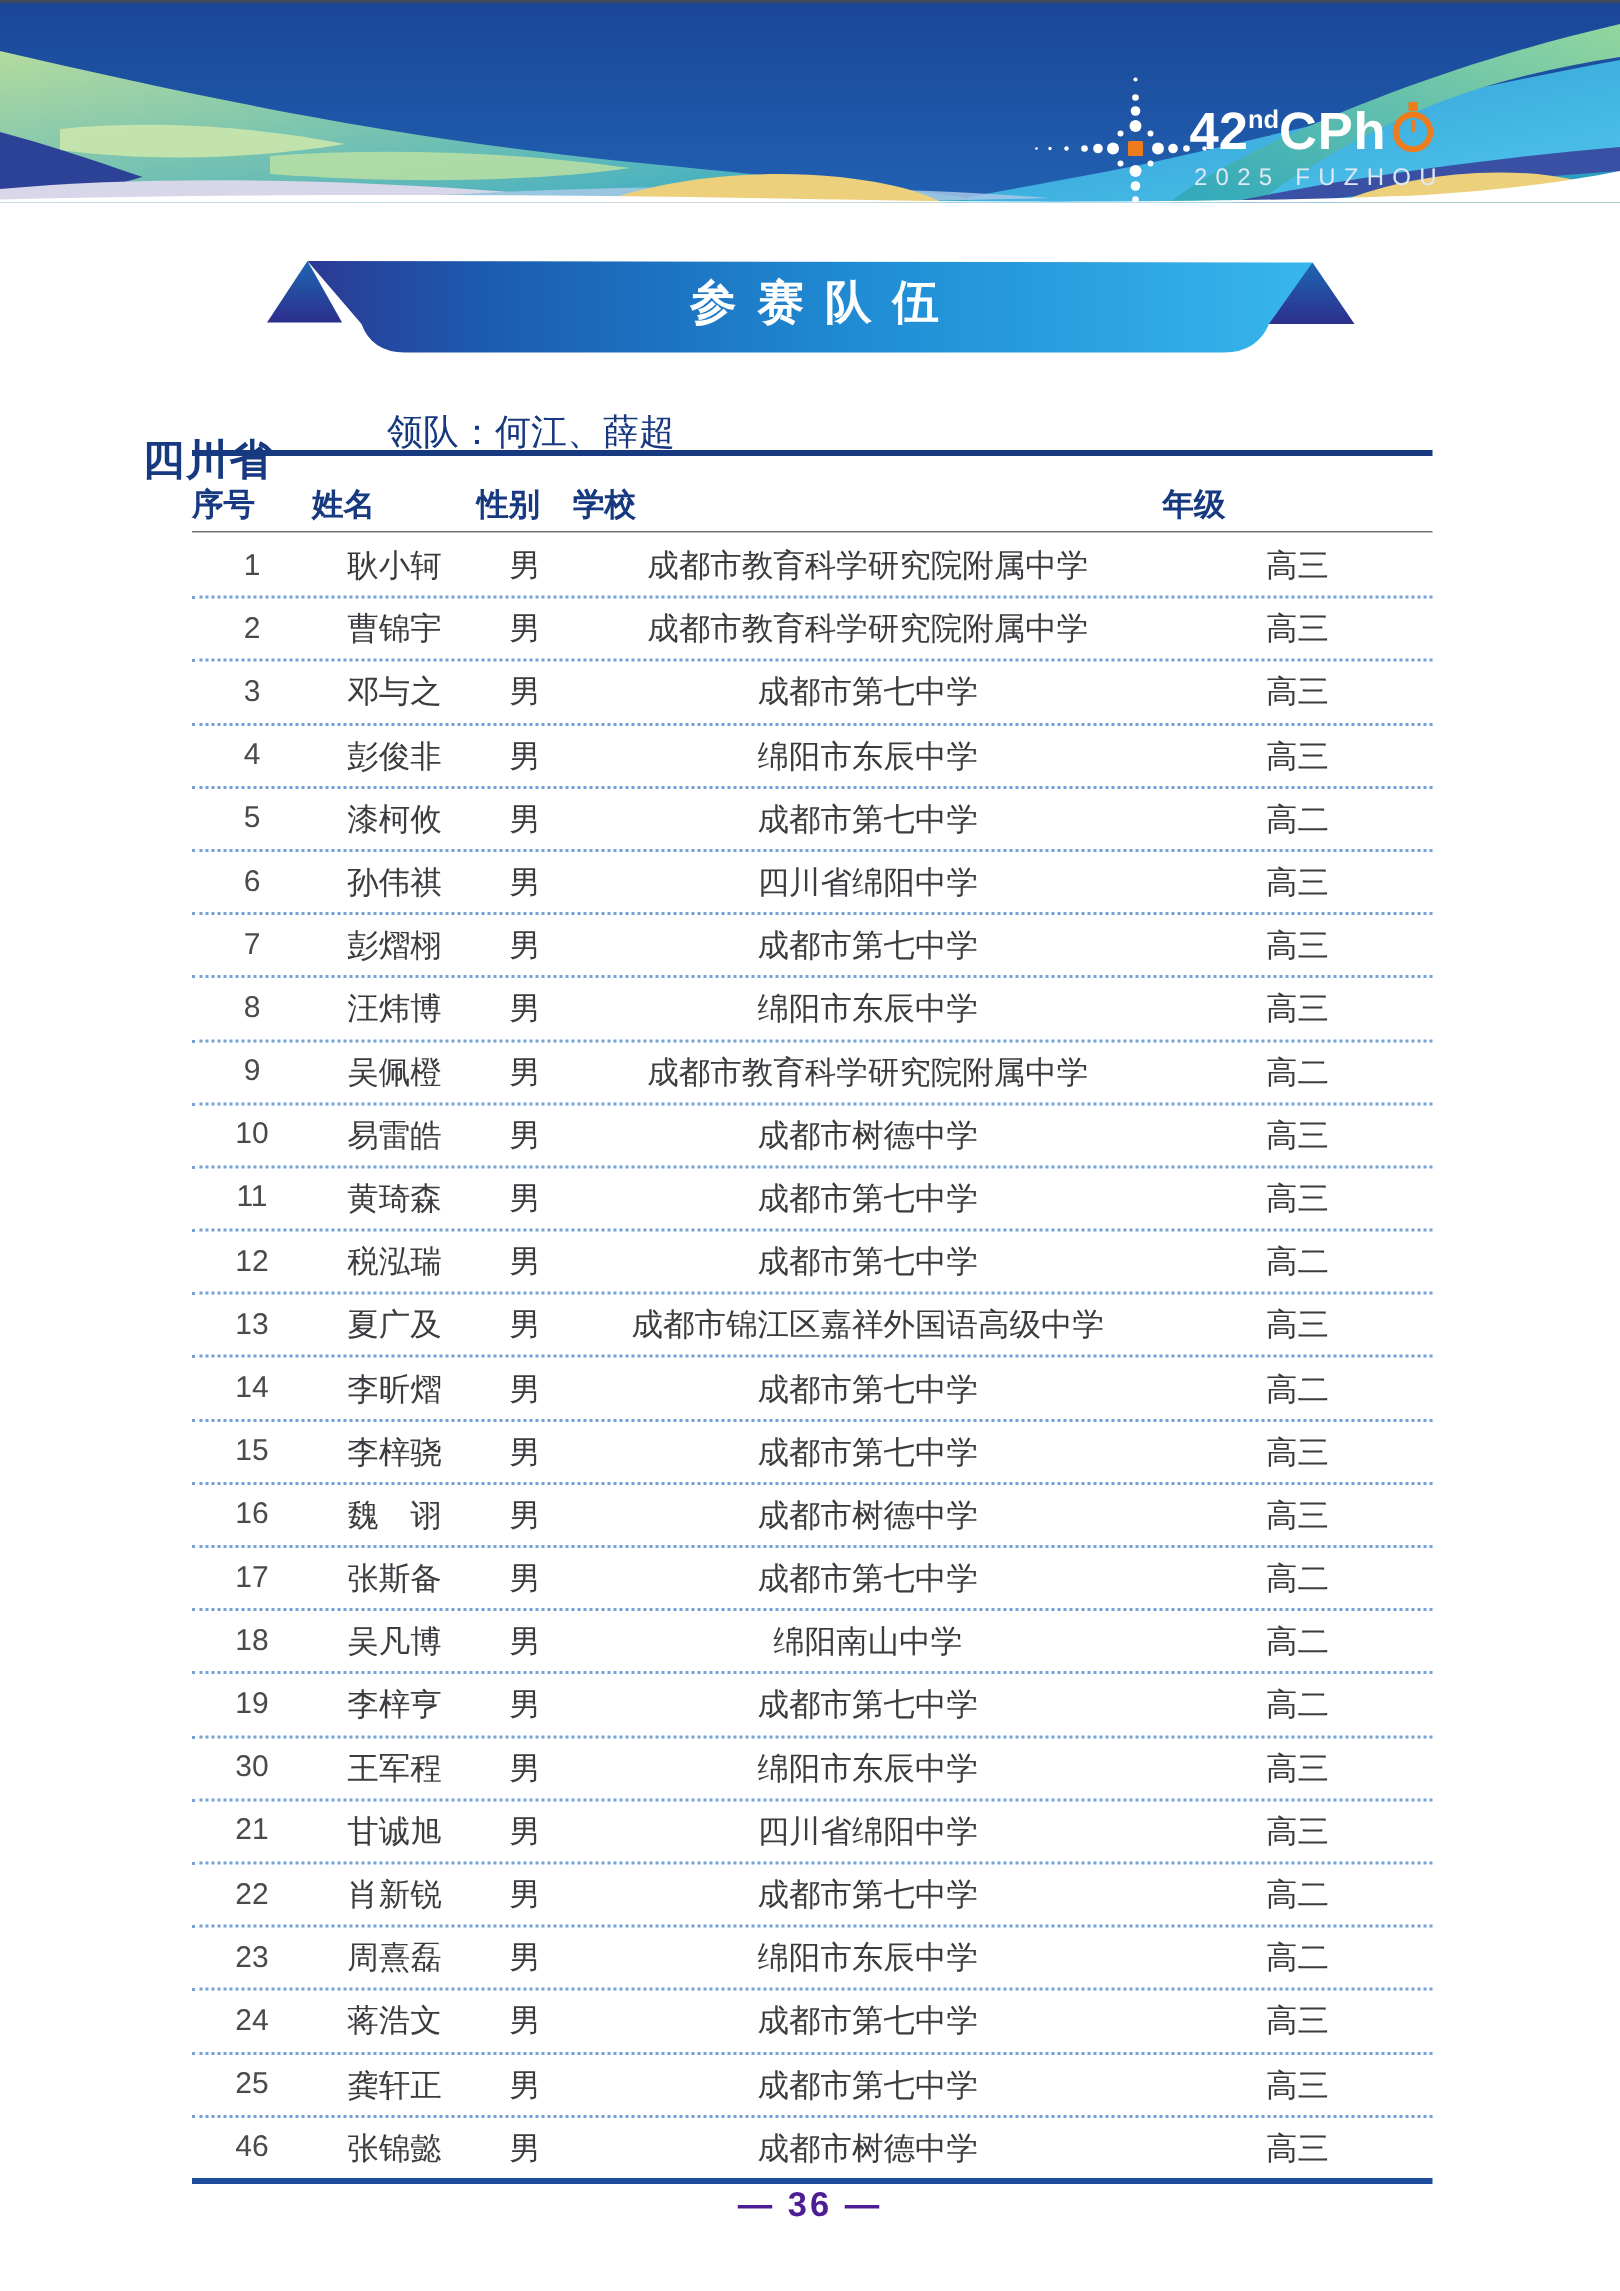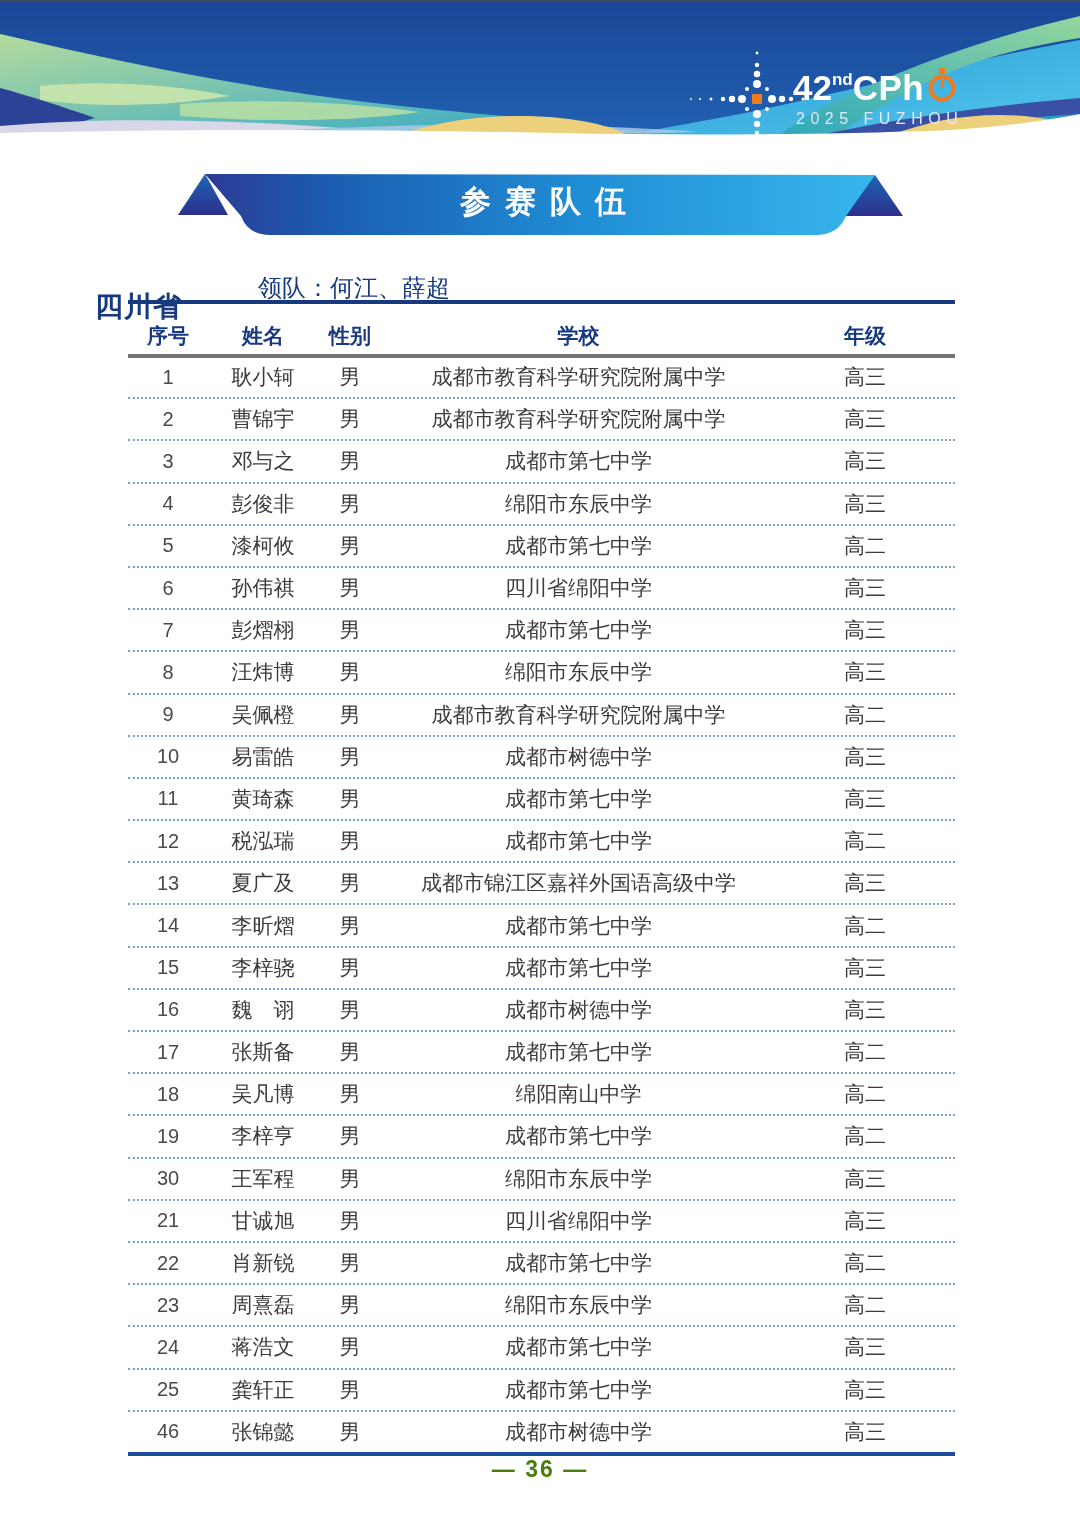--- a/index.html
+++ b/index.html
@@ -38,38 +38,38 @@
   .leaders{
     position:absolute;left:258px;top:272px;font-size:24px;color:#17397f;
   }
   .rule-province{
     position:absolute;left:128px;top:300px;width:827px;height:4px;background:#17397f;
   }
   
   .thead{
     position:absolute;left:128px;top:318px;width:827px;height:36px;
     display:grid;grid-template-columns:80px 110px 64px 393px 180px;
-    align-items:center;text-align:center;
-    border-bottom:4px solid #737373;color:#17397f;font-weight:bold;font-size:21px;
+    align-items:center;text-align:left;
+    border-bottom:1px solid #737373;color:#17397f;font-weight:bold;font-size:21px;
   }
   .tbody{
     position:absolute;left:128px;top:357px;width:827px;
     border-bottom:4px solid #1d4c9c;
   }
   .t-row{
     display:grid;grid-template-columns:80px 110px 64px 393px 180px;
     height:40.2px;align-items:center;text-align:center;
     font-size:21px;color:#3c3c40;border-bottom:2px dotted #74a1d6;
   }
   div.t-row:last-of-type{border-bottom:none;}
   .cell-no{font-size:20px;color:#4a4a4e;}
   
   .footer{
     position:absolute;left:0;top:1456px;width:1080px;text-align:center;
-    font-size:23px;font-weight:bold;color:#4d7c0f;letter-spacing:2px;
+    font-size:23px;font-weight:bold;color:#4c1d95;letter-spacing:2px;
   }
 </style>
 </head>
 <body>
 
 <div class="page">
 
   <div class="banner">
     <svg width="1080" height="135" viewBox="0 0 1080 135">
       <defs>

